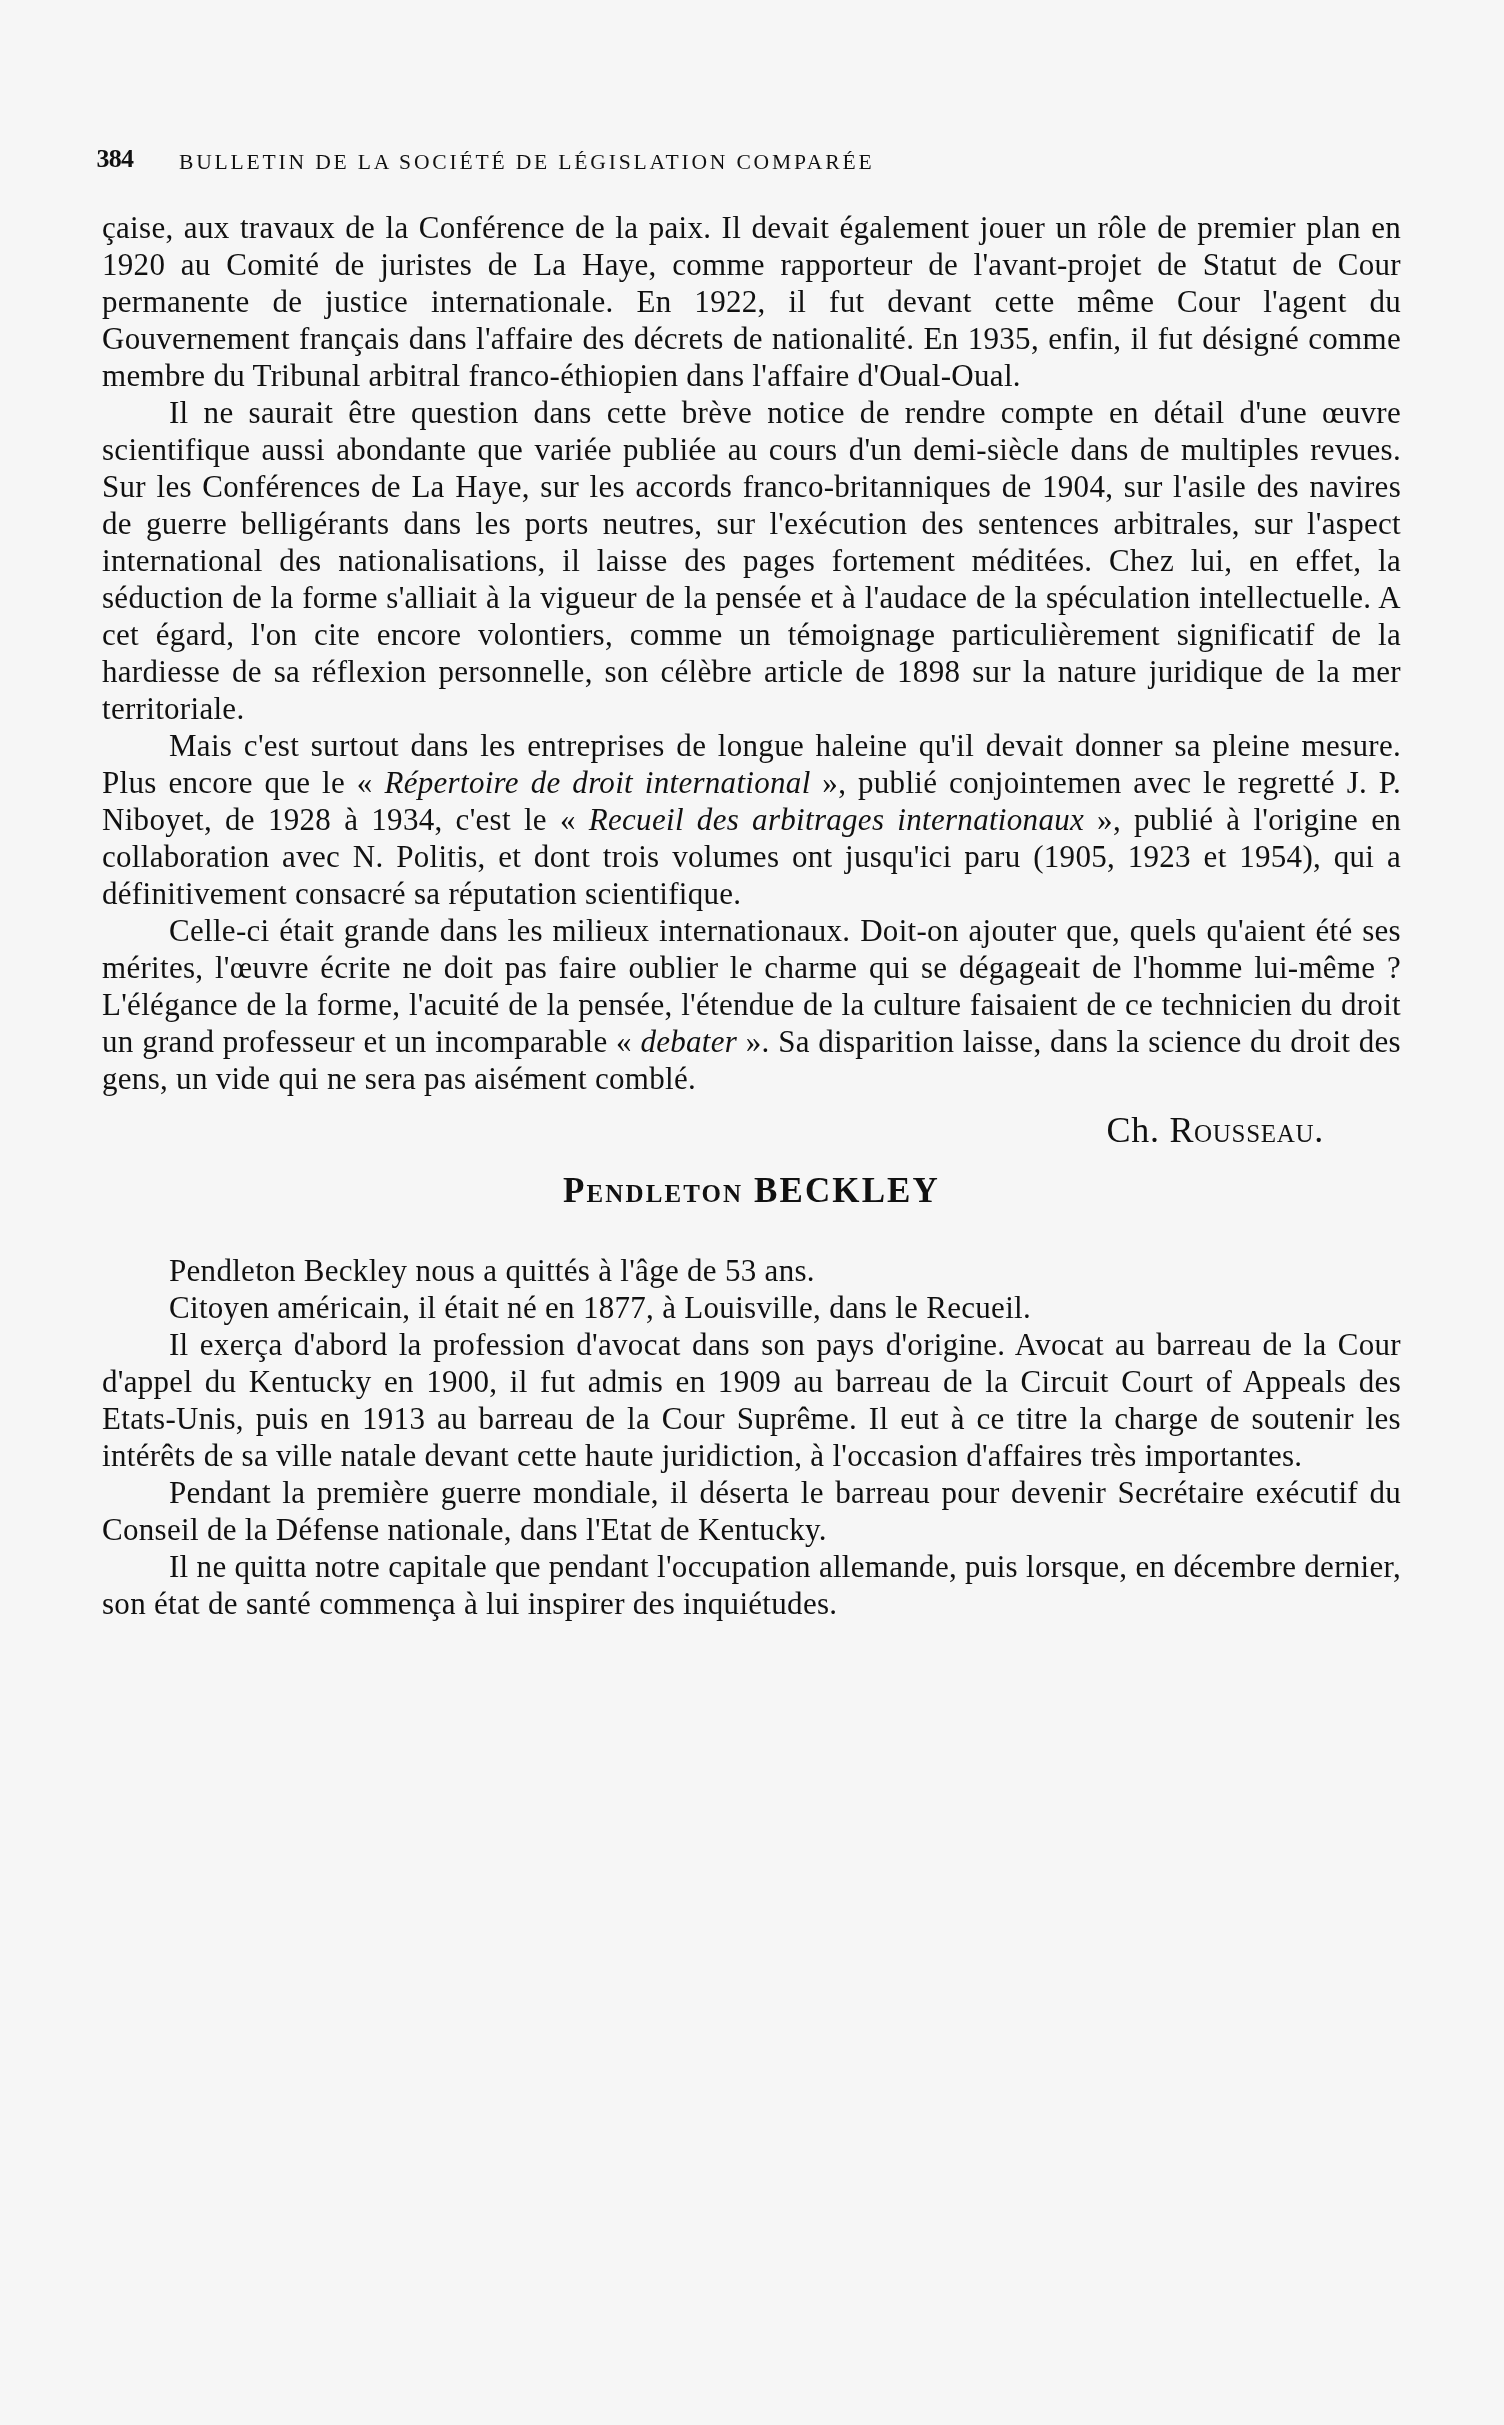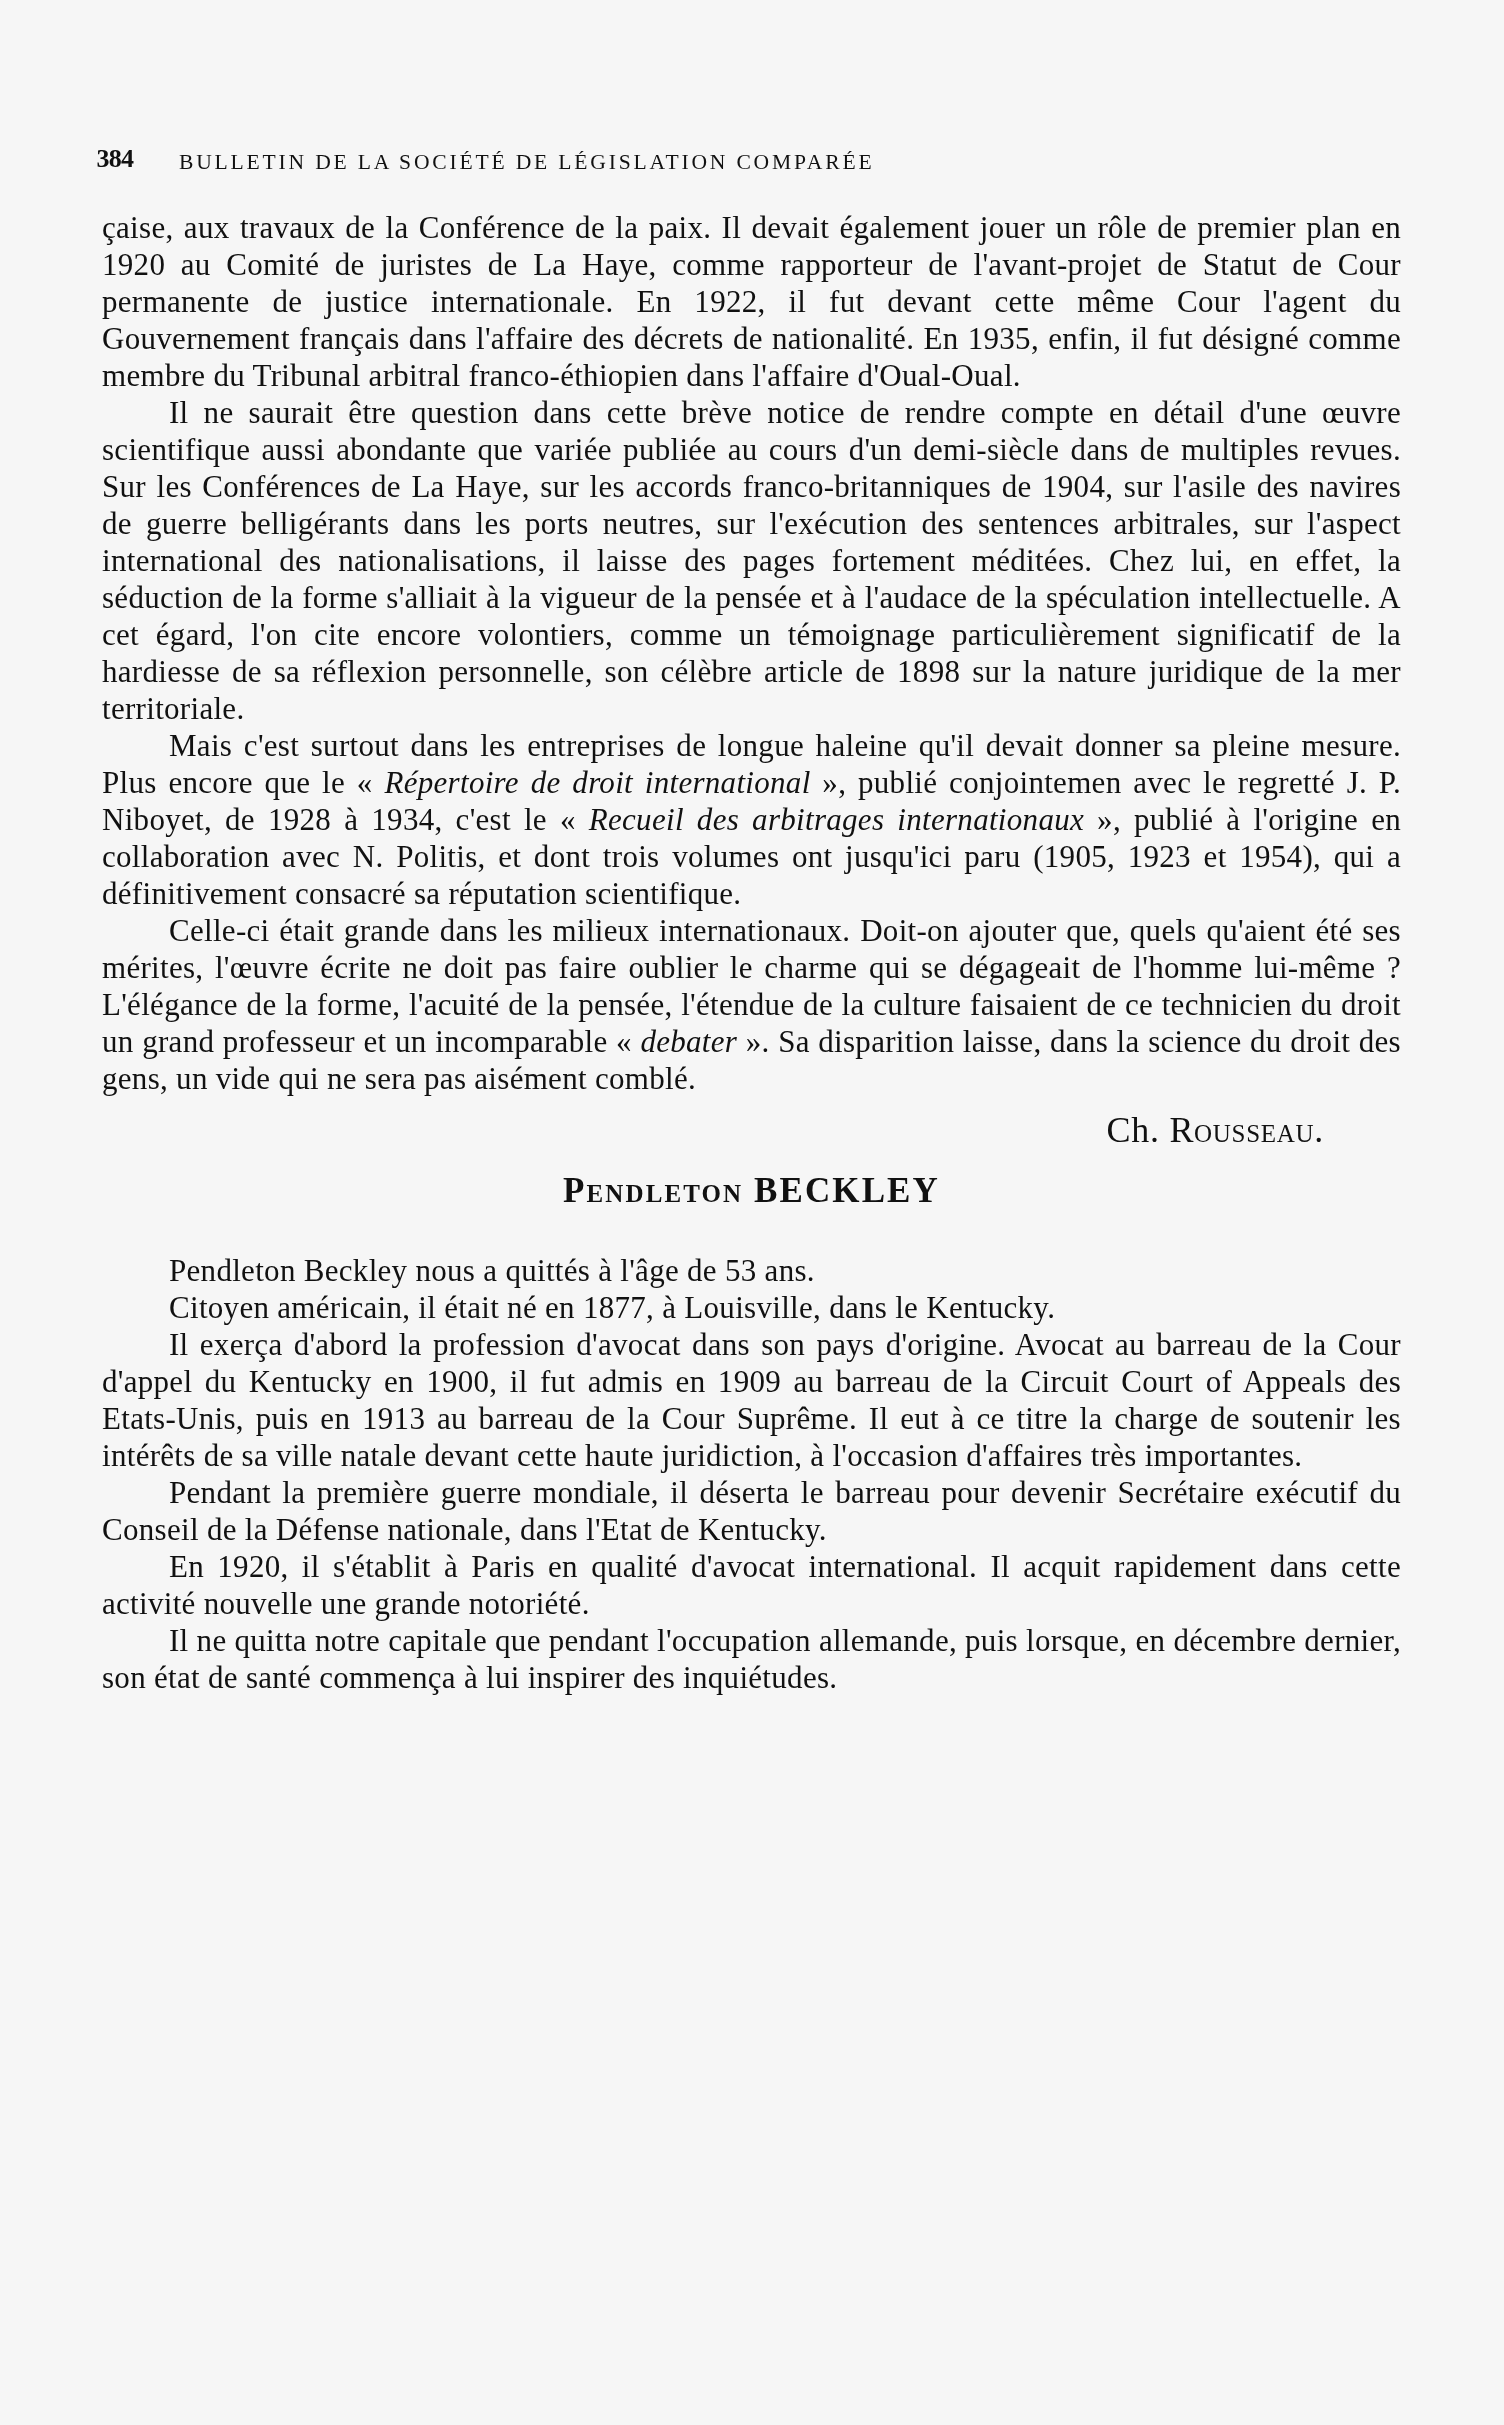--- a/index.html
+++ b/index.html
@@ -68,21 +68,20 @@
         <span class="sc">Rousseau.</span>
       </span>
     </div>
 
     <div class="obit-title">
       <span class="sc">Pendleton</span>
       <span>BECKLEY</span>
     </div>
     <div id="section2">
         <p><span>Pendleton Beckley nous a quittés à l'âge de 53 ans.</span></p>
-        <p><span>Citoyen américain, il était né en 1877, à Louisville, dans le Kentucky.</span></p>
+        <p><span>Citoyen américain, il était né en 1877, à Louisville, dans le Recueil.</span></p>
         <p><span>Il exerça d'abord la profession d'avocat dans son pays d'origine. Avocat au barreau de la Cour d'appel du Kentucky en 1900, il fut admis en 1909 au barreau de la Circuit Court of Appeals des Etats-Unis, puis en 1913 au barreau de la Cour Suprême. Il eut à ce titre la charge de soutenir les intérêts de sa ville natale devant cette haute juridiction, à l'occasion d'affaires très importantes.</span></p>
         <p><span>Pendant la première guerre mondiale, il déserta le barreau pour devenir Secrétaire exécutif du Conseil de la Défense nationale, dans l'Etat de Kentucky.</span></p>
-        <p><span>En 1920, il s'établit à Paris en qualité d'avocat international. Il acquit rapidement dans cette activité nouvelle une grande notoriété.</span></p>
         <p><span>Il ne quitta notre capitale que pendant l'occupation allemande, puis lorsque, en décembre dernier, son état de santé commença à lui inspirer des inquiétudes.</span></p>
       </div>
   </div>
 </div>
 
 
 </body></html>

